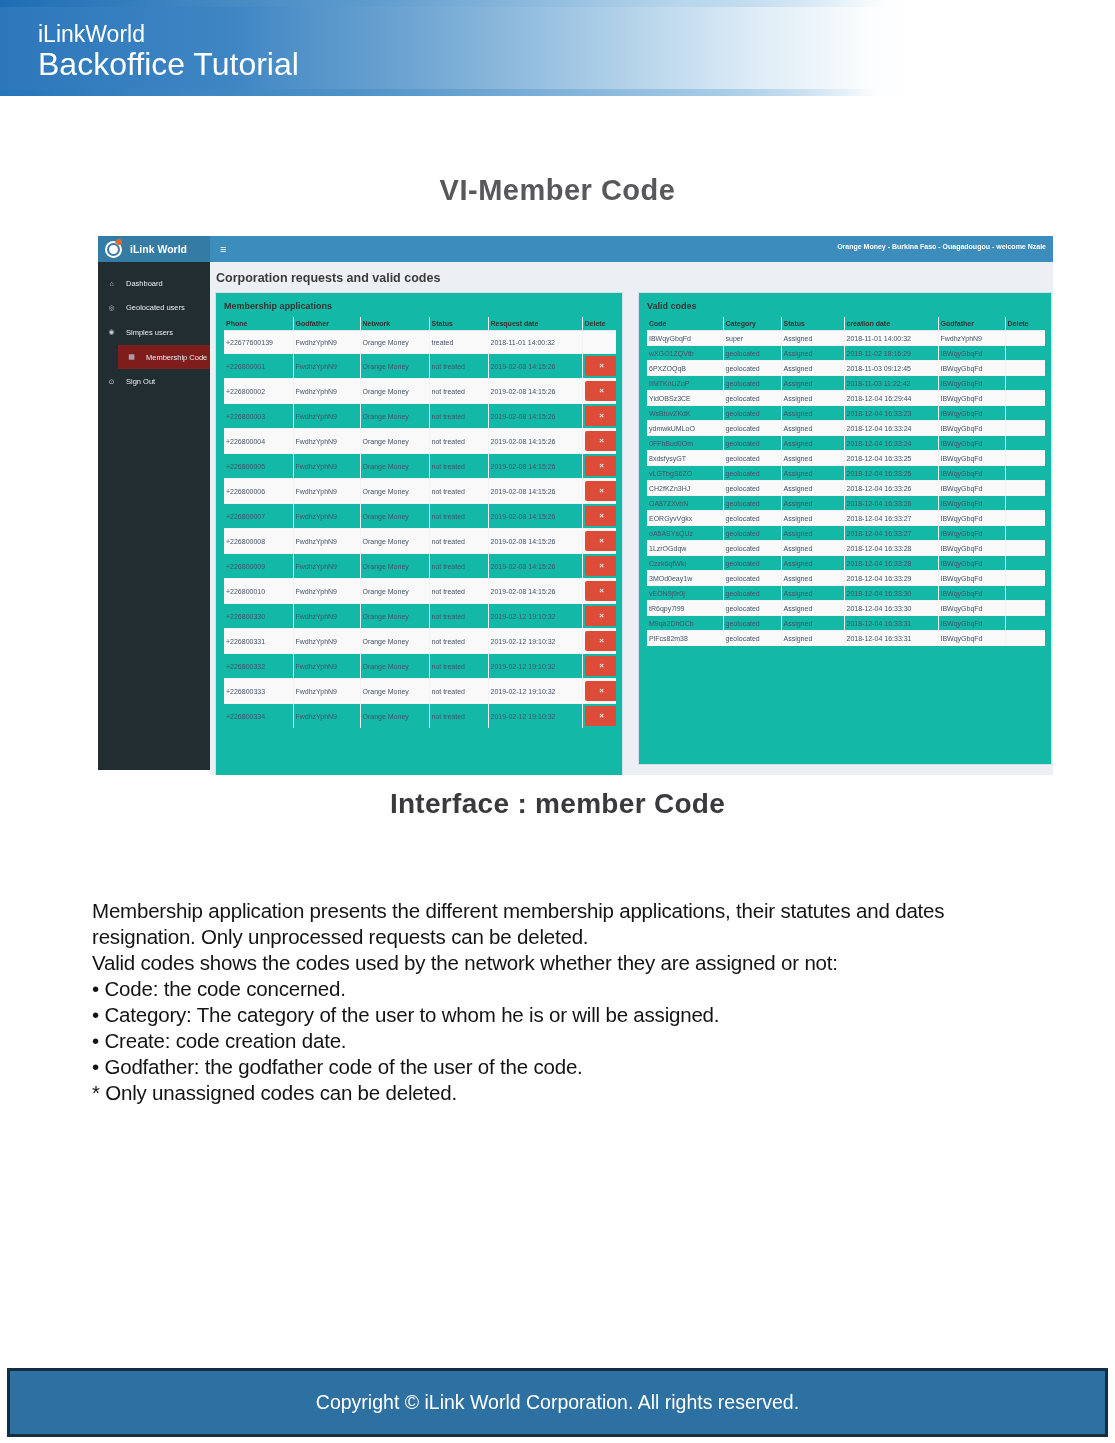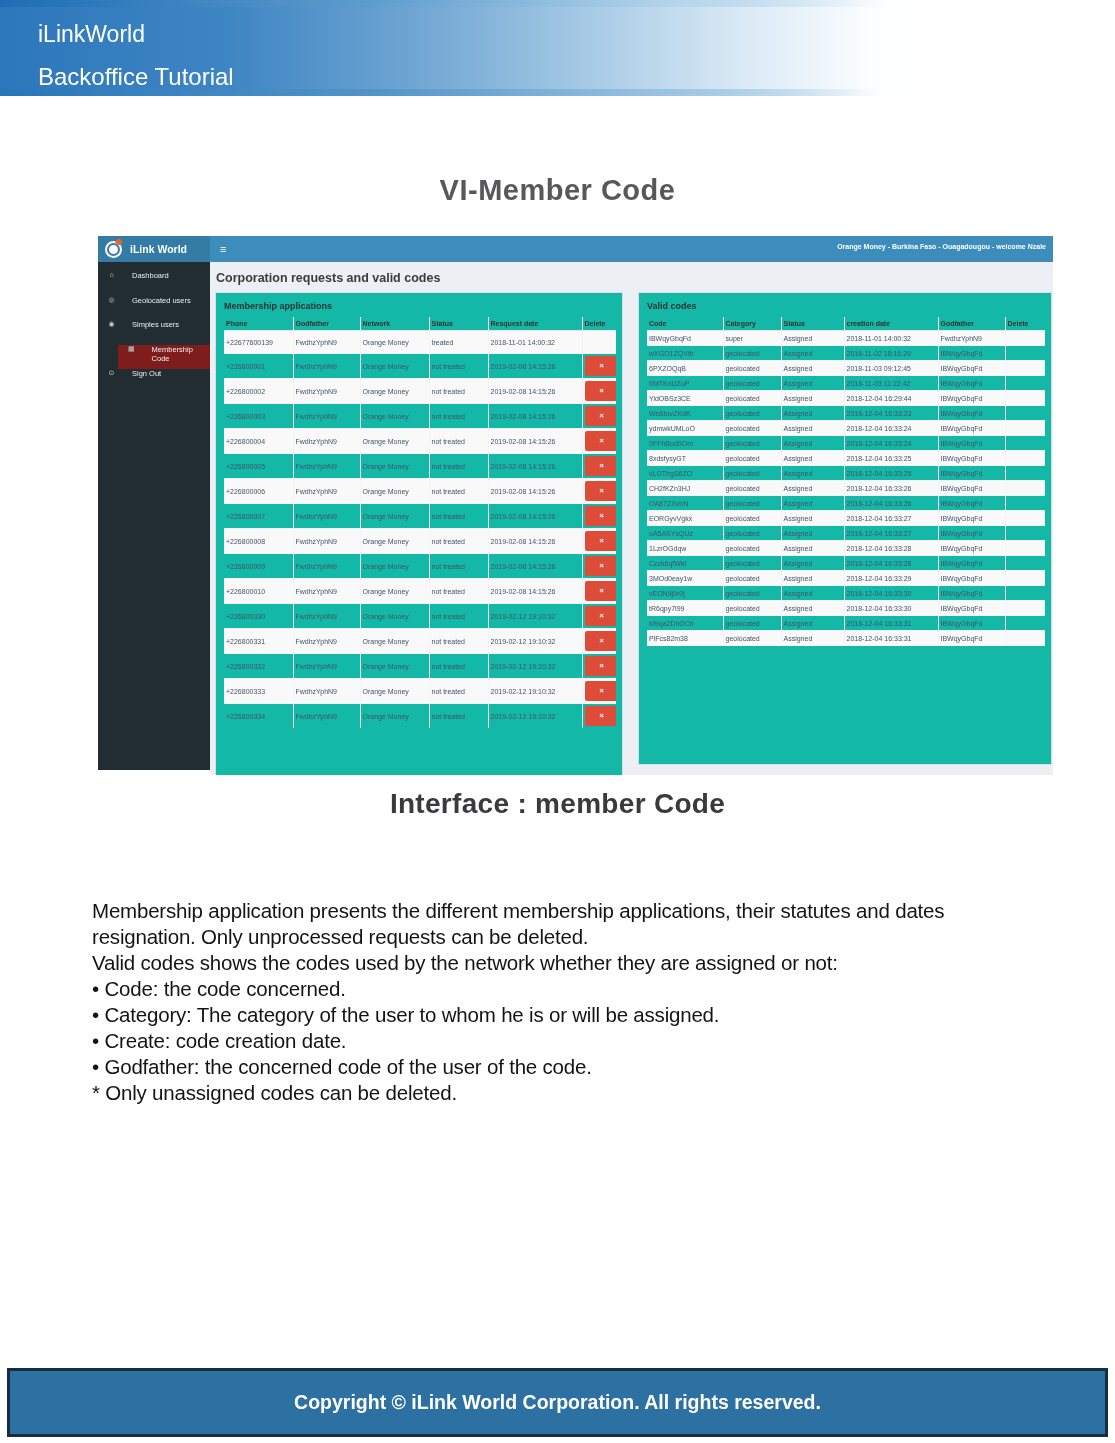--- a/index.html
+++ b/index.html
@@ -12,21 +12,21 @@
 
   
   .banner { position:absolute; left:0; top:0; width:914px; height:96px;
     background:linear-gradient(90deg,#2c77bb 0%,#3e85c3 25%,#6ea5d2 45%,#a8cbe6 65%,#dcebf6 82%,#fbfdfe 95%,#ffffff 100%); }
   .banner-strip-top { position:absolute; top:0; left:0; right:0; height:7px;
     background:linear-gradient(90deg,#1e6db4 0%,#5d9bcd 40%,#b9d7ec 75%,rgba(255,255,255,0) 97%); }
   .banner-strip-bottom { position:absolute; bottom:0; left:0; right:0; height:7px;
     background:linear-gradient(90deg,#2776ba 0%,#4f93c8 40%,#a6cbe6 78%,rgba(255,255,255,0) 96%); }
   .banner-text { position:absolute; left:38px; top:19px; color:#ffffff; }
   .banner-line1 { font-size:23px; line-height:30px; }
-  .banner-line2 { font-size:24px; line-height:31px;margin-top:12px; }
+  .banner-line2 { font-size:32px; line-height:31px; }
 
   
   .page-title { position:absolute; top:174px; left:0; width:1115px; text-align:center;
     font-size:29px; font-weight:bold; color:#58585a; letter-spacing:.5px; }
   .caption { position:absolute; top:788px; left:0; width:1115px; text-align:center;
     font-size:28px; font-weight:bold; color:#3a3a3c; letter-spacing:.3px; }
 
   
   .shot { position:absolute; left:98px; top:236px; width:955px; height:539px;
     overflow:hidden; background:#ffffff; }
@@ -41,21 +41,21 @@
   .pin { position:absolute; top:-2px; right:0px; width:6px; height:6px;
     background:#e8652b; border-radius:50% 50% 50% 0; transform:rotate(45deg); }
   .brand { color:#ffffff; font-size:10.5px; font-weight:bold; margin-left:8px; white-space:nowrap; }
   .hamburger { position:absolute; left:122px; top:5px; color:#ffffff; font-size:11px;
     font-weight:bold; cursor:pointer; line-height:16px; }
   .topbar-right { position:absolute; right:7px; top:7px; color:#ffffff; font-size:7px;
     font-weight:bold; white-space:nowrap; }
 
   .side { position:absolute; left:0; top:26px; width:112px; height:508px; background:#222d32; }
   .side ul { list-style:none; margin:0; padding:9px 0 0 0; }
-  .side-item { height:24.6px; display:flex; align-items:flex-start; gap:16px; padding-left:9px;
+  .side-item { height:24.6px; display:flex; align-items:center; gap:10px; padding-left:9px;
     color:#e9eef1; font-size:7.5px; cursor:pointer; }
   .side-item.active { background:#7f1d1d;margin-left:20px; }
   .s-icon { width:9px; font-size:7px; color:#c2ccd1; text-align:center; }
 
   .content { position:absolute; left:112px; top:26px; width:843px; height:513px; background:#ecf0f5; }
   .content-title { margin:9px 0 0 6px; font-size:12.5px; font-weight:bold; color:#3b3b3b; }
 
   .panel { position:absolute; background:#14b8a6; border:1px solid #d9dee4; overflow:hidden; }
   .panel-app   { left:5px;   top:30px; width:408px; height:496px; }
   .panel-codes { left:428px; top:30px; width:414px; height:473px; }
@@ -83,21 +83,21 @@
     border-radius:2px; color:#ffffff; font-size:8px; font-weight:bold; cursor:pointer;
     line-height:20px; text-align:center; padding:0; }
 
   
   .desc { position:absolute; left:92px; top:898px; width:948px;
     font-size:20.5px; line-height:26px; color:#141414; letter-spacing:-0.2px; }
 
   
   .footer { position:absolute; left:7px; top:1368px; width:1101px; height:69px;
     background:#2d70a2; border:3px solid #142e44; text-align:center;
-    color:#ffffff; font-size:19.5px; padding-top:20px;font-weight:bold; }
+    color:#ffffff; font-size:19.5px; padding-top:20px; }
 </style>
 </head>
 <body>
 
 <div class="banner">
   <div class="banner-strip-top"></div>
   <div class="banner-text">
     <div class="banner-line1">iLinkWorld</div>
     <div class="banner-line2">Backoffice Tutorial</div>
   </div>
@@ -513,19 +513,19 @@
 </div>
 
 <div class="caption">Interface : member Code</div>
 
 <div class="desc">
     <div>Membership application presents the different membership applications, their statutes and dates resignation. Only unprocessed requests can be deleted.</div>
     <div>Valid codes shows the codes used by the network whether they are assigned or not:</div>
     <div>• Code: the code concerned.</div>
     <div>• Category: The category of the user to whom he is or will be assigned.</div>
     <div>• Create: code creation date.</div>
-    <div>• Godfather: the concerned code of the user of the code.</div>
+    <div>• Godfather: the godfather code of the user of the code.</div>
     <div>* Only unassigned codes can be deleted.</div>
   </div>
 
 <div class="footer">
   <span>Copyright © iLink World Corporation. All rights reserved.</span>
 </div>
 
 </body></html>

